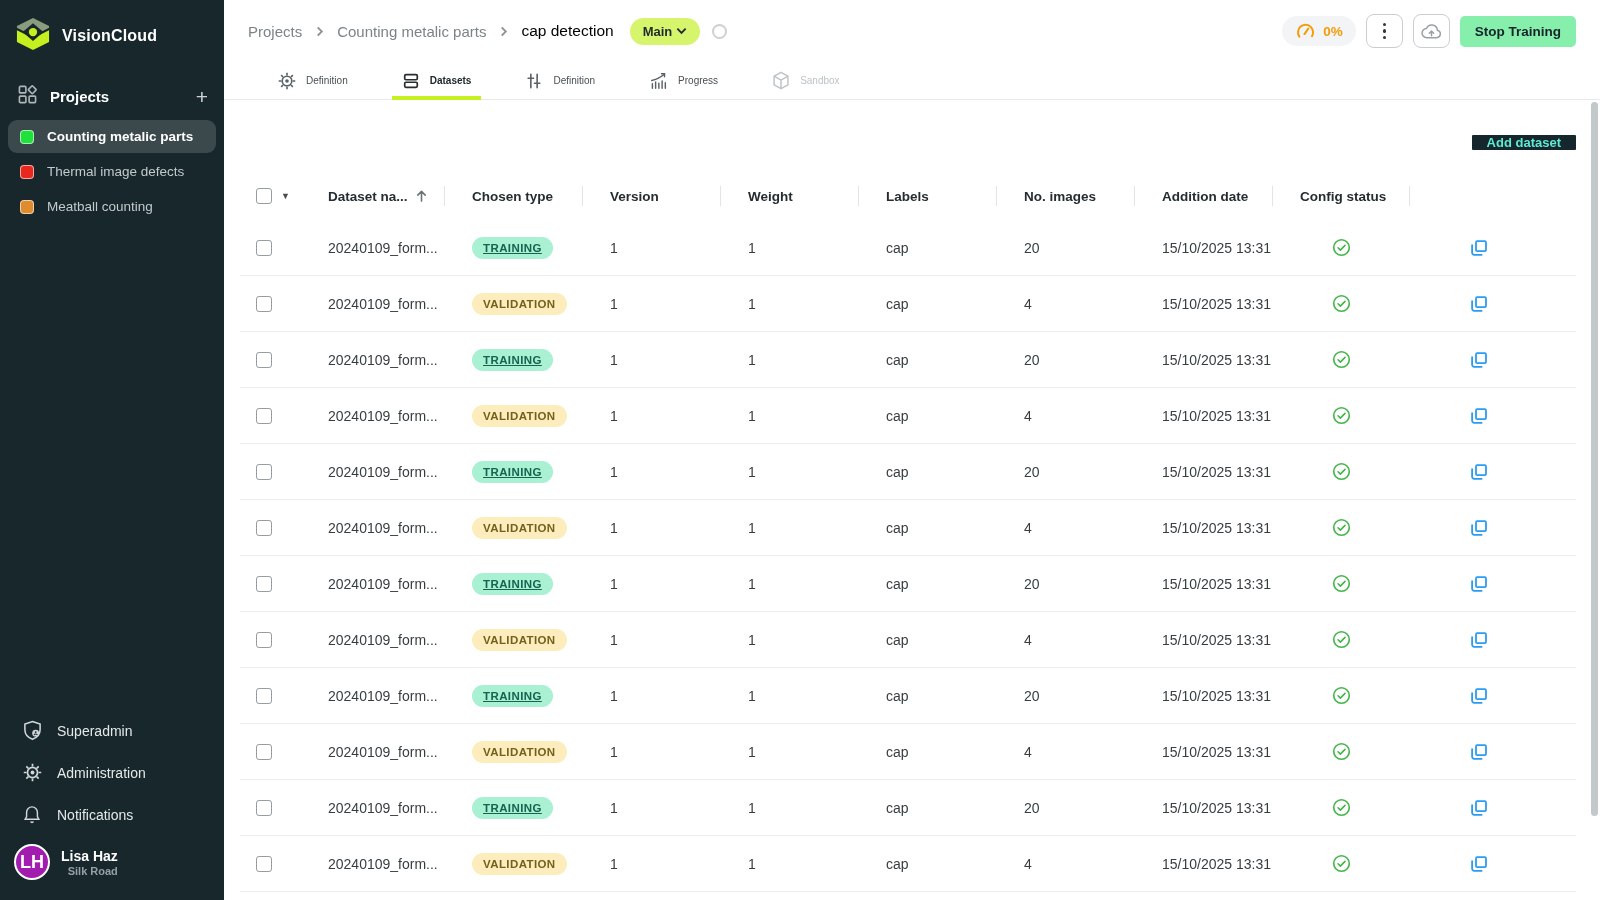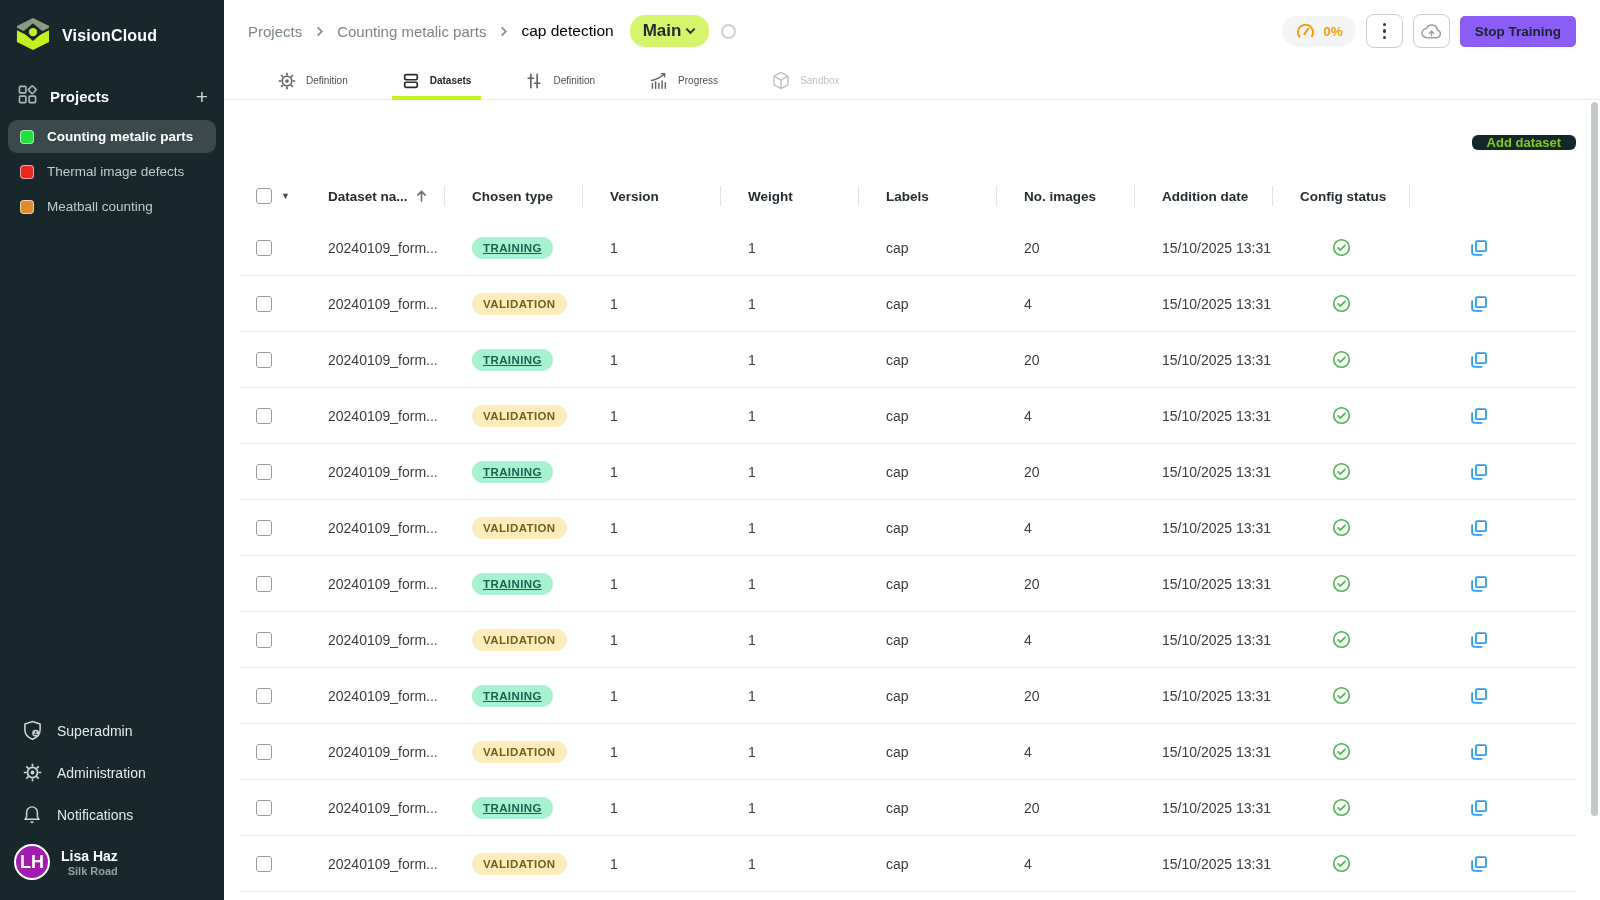--- a/index.html
+++ b/index.html
@@ -25,38 +25,38 @@
   .avatar { width:36px; height:36px; border-radius:50%; background:#a21caf; border:2px solid #fff; color:#fff; font-size:18px; font-weight:bold; display:flex; align-items:center; justify-content:center; }
   .profile-name { color:#fff; font-size:14px; font-weight:bold; }
   .profile-sub { color:#96a0a3; font-size:11px; font-weight:bold; margin-top:1px;text-align:right; }
 
   
   .main { flex:1; display:flex; flex-direction:column; position:relative; background:#fff; min-width:0; }
   .topbar { height:62px; flex:0 0 62px; display:flex; align-items:center; padding:0 24px; }
   .crumb { color:#7b8488; font-size:15px; cursor:pointer; }
   .crumb-sep { margin:0 12px; display:flex; align-items:center; }
   .crumb-current { color:#000000; font-size:15.5px; font-weight:normal; margin-right:16px;text-align:center; }
-  .main-pill { display:flex; align-items:center; gap:4px; background:#d7f46d; border:0; border-radius:15px; padding:6px 13px; font-size:17px; font-weight:bold; color:#1d2a2e; cursor:pointer; font-family:inherit; }
+  .main-pill { display:flex; align-items:center; gap:4px; background:#d7f46d; border:0; border-radius:15px; padding:6px 13px; font-size:13px; font-weight:bold; color:#1d2a2e; cursor:pointer; font-family:inherit; }
   .status-circle { width:15px; height:15px; border:2px solid #cbd1d4; border-radius:50%; margin-left:12px; }
   .top-right { margin-left:auto; display:flex; align-items:center; gap:10px; }
   .usage-pill { display:flex; align-items:center; gap:7px; background:#f2f4f5; border-radius:16px; padding:6px 13px; color:#f59c0b; font-weight:bold; font-size:13.5px; }
   .icon-btn { width:37px; height:34px; border:1px solid #c9ced1; border-radius:8px; background:#fff; display:flex; align-items:center; justify-content:center; cursor:pointer; }
   .kebab { display:flex; flex-direction:column; gap:3px; }
   .kebab i { width:3.5px; height:3.5px; border-radius:50%; background:#2e373b; }
-  .stop-btn { background:#8b5cf6; border:0; border-radius:5px; padding:8px 15px; font-size:13.5px; font-weight:bold; color:#18242a; cursor:pointer; font-family:inherit; }
+  .stop-btn { background:#86efac; border:0; border-radius:5px; padding:8px 15px; font-size:13.5px; font-weight:bold; color:#18242a; cursor:pointer; font-family:inherit; }
 
   .tabbar { height:38px; flex:0 0 38px; display:flex; align-items:stretch; gap:46px; padding-left:50px; border-bottom:1px solid #e8eaeb; }
   .tab { display:flex; align-items:center; gap:10px; font-size:10px; color:#474f53; position:relative; padding:0 4px; cursor:pointer; }
   .tab.active { color:#20282c; font-weight:bold; }
   .tab.active::after { content:""; position:absolute; left:-6px; right:-6px; bottom:-1px; height:4px; background:#c6f020; }
   .tab.disabled { color:#bdc3c6; cursor:default; }
 
   .content { flex:1; padding:20px 24px 0 16px; overflow:hidden; }
   .actions-row { display:flex; justify-content:flex-end; height:30px; }
-  .add-btn { background:#15262c; color:#84cc16; border:0; border-radius:6px; padding:0 15px; font-size:13px; font-weight:bold; cursor:pointer; font-family:inherit;margin-top:15px; }
+  .add-btn { background:#15262c; color:#5eead4; border:0; border-radius:1px; padding:0 15px; font-size:13px; font-weight:bold; cursor:pointer; font-family:inherit;margin-top:15px; }
 
   .table { margin-top:22px; }
   .thead { display:flex; align-items:center; height:48px; font-size:13.5px; font-weight:bold; color:#262d31; }
   .row { display:flex; align-items:center; height:56px; border-bottom:1px solid #ebedee; font-size:14px; color:#373e42; }
   .c-check { width:64px; flex:0 0 64px; display:flex; align-items:center; gap:9px; padding-left:16px; }
   .c-name { width:140px; flex:0 0 140px; padding-left:24px; display:flex; align-items:center; gap:7px; }
   .c-type,.c-version,.c-weight,.c-labels,.c-images,.c-date { width:138px; flex:0 0 138px; padding-left:28px; }
   .c-status { width:137px; flex:0 0 137px; padding-left:28px; display:flex; align-items:center; }
   .c-status .st-wrap { width:82px; display:flex; justify-content:center; }
   .c-action { width:140px; flex:0 0 140px; display:flex; justify-content:center; }

